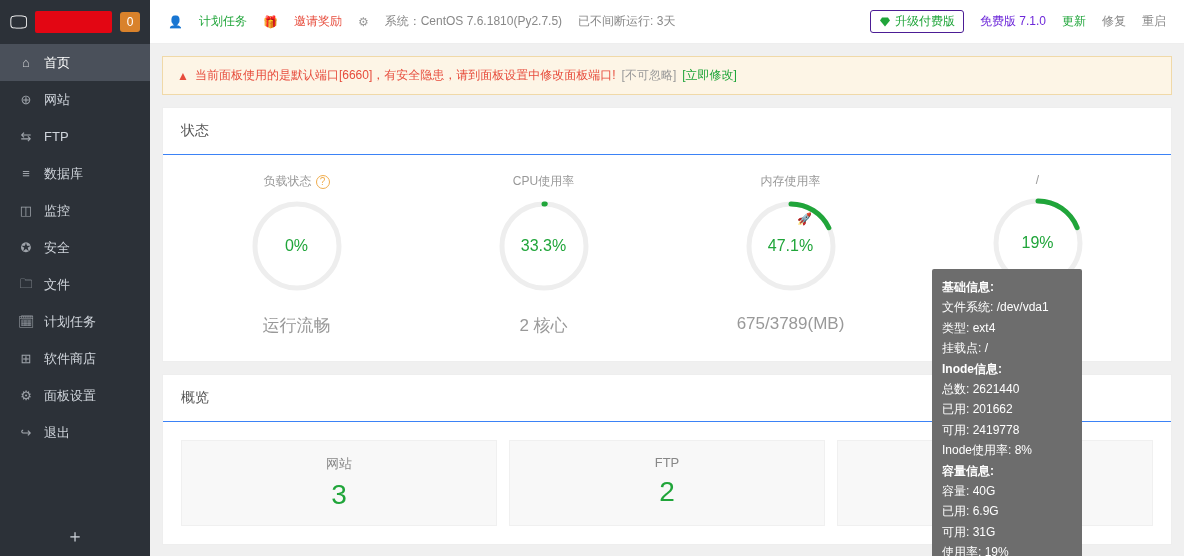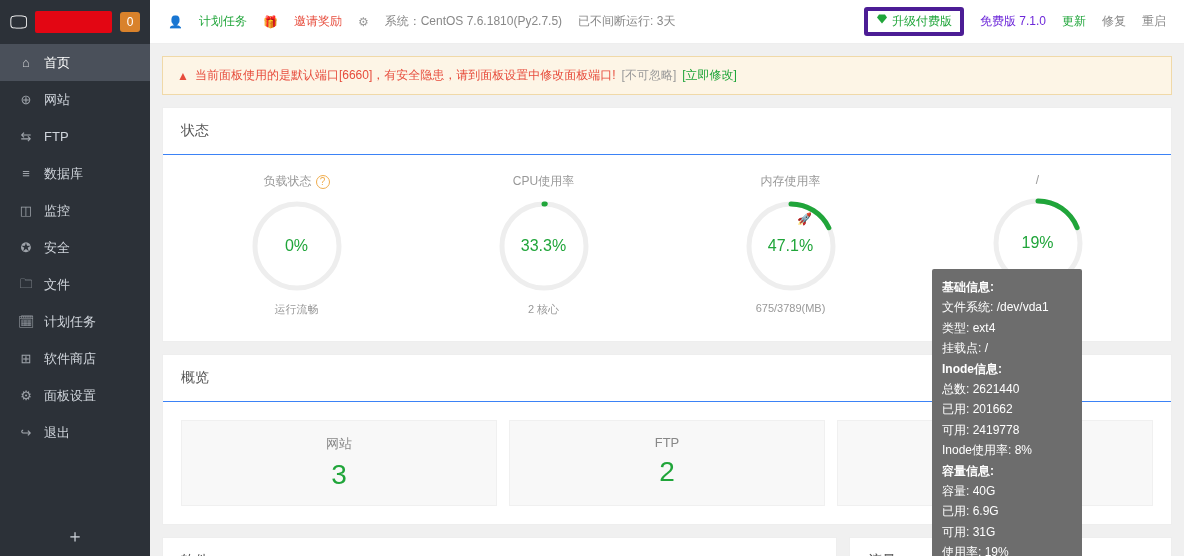--- a/index.html
+++ b/index.html
@@ -11,41 +11,41 @@
 .brand-box{flex:1;height:22px;background:#e30613;border-radius:2px;}
 .brand-badge{width:20px;height:20px;background:#d9822b;color:#fff;border-radius:3px;display:flex;align-items:center;justify-content:center;font-size:12px;}
 .nav{flex:1;}
 .nav-item{display:flex;align-items:center;gap:10px;height:37px;padding:0 18px;cursor:pointer;color:#cfd4db;}
 .nav-item.active{background:#4a505a;color:#fff;}
 .nav-item .icon{width:16px;text-align:center;opacity:.7;}
 .nav-add{height:40px;display:flex;align-items:center;justify-content:center;color:#cfd4db;cursor:pointer;font-size:18px;}
 .main{flex:1;overflow:hidden;background:#f0f0f0;}
 .topbar{height:44px;background:#fff;border-bottom:1px solid #eee;display:flex;align-items:center;padding:0 18px;gap:16px;font-size:12px;color:#888;}
 .topbar a{color:#20a53a;cursor:pointer;}
-.topbar .upg{display:flex;align-items:flex-start;gap:4px;border:4px solid #4c1d95;color:#20a53a;padding:2px 8px;border-radius:3px;cursor:pointer;margin-left:21px;}
+.topbar .upg{display:flex;align-items:center;gap:4px;border:1px solid #4c1d95;color:#20a53a;padding:2px 8px;border-radius:3px;cursor:pointer;margin-left:21px;}
 .upg svg{width:12px;height:12px;}
 .topbar .ver-tag{color:#6d28d9;}
 .topbar .spacer{flex:1;}
 .section{background:#fff;margin:12px 12px 0 12px;border:1px solid #eee;}
 .alert{background:#fdf5e6;border:1px solid #f0d9a8;margin:12px 12px 0 12px;padding:10px 14px;font-size:12px;color:#e74c3c;display:flex;align-items:center;gap:6px;}
 .alert .tri{color:#e74c3c;}
 .alert .note{color:#999;}
 .alert .fix{color:#20a53a;cursor:pointer;}
 .sec-title{padding:14px 18px;color:#555;font-size:14px;border-bottom:1px solid #3b82f6;}
 .status-row{display:flex;padding:18px 10px 24px;}
 .status-item{flex:1;display:flex;flex-direction:column;align-items:center;gap:10px;position:relative;}
 .status-label{color:#999;font-size:12px;display:flex;align-items:center;gap:4px;}
 .help-icon{width:14px;height:14px;border:1px solid #f0ad4e;color:#f0ad4e;border-radius:50%;display:inline-flex;align-items:center;justify-content:center;font-size:10px;}
 .circle{width:92px;height:92px;position:relative;}
 .circle svg{transform:rotate(-90deg);}
 .circle .track{stroke:#eee;}
 .circle .prog{stroke:#20a53a;}
 .circle-text{position:absolute;inset:0;display:flex;align-items:center;justify-content:center;color:#20a53a;font-size:16px;}
 .rocket{position:absolute;top:12px;right:24px;color:#20a53a;font-size:12px;}
-.status-sub{color:#999;font-size:11px;}
+.status-sub{color:#999;font-size:17px;margin-top:12px;}
 .tooltip{position:absolute;top:96px;left:18px;width:150px;background:#6d6d6d;color:#fff;font-size:12px;padding:8px 10px;line-height:1.7;border-radius:2px;z-index:10;}
 .tooltip b{font-weight:bold;}
 .ov-row{display:flex;gap:12px;padding:18px;}
 .ov-card{flex:1;background:#f8f8f8;border:1px solid #f0f0f0;padding:14px 0;display:flex;flex-direction:column;align-items:center;gap:6px;}
 .ov-label{color:#888;font-size:13px;}
 .ov-val{color:#20a53a;font-size:28px;}
 .soft-row{display:flex;gap:12px;margin:0 12px;}
 .soft-row .section{flex:1;margin:12px 0 0 0;}
 .user-icon{color:#20a53a;}
 .gift-icon{color:#e74c3c;}

